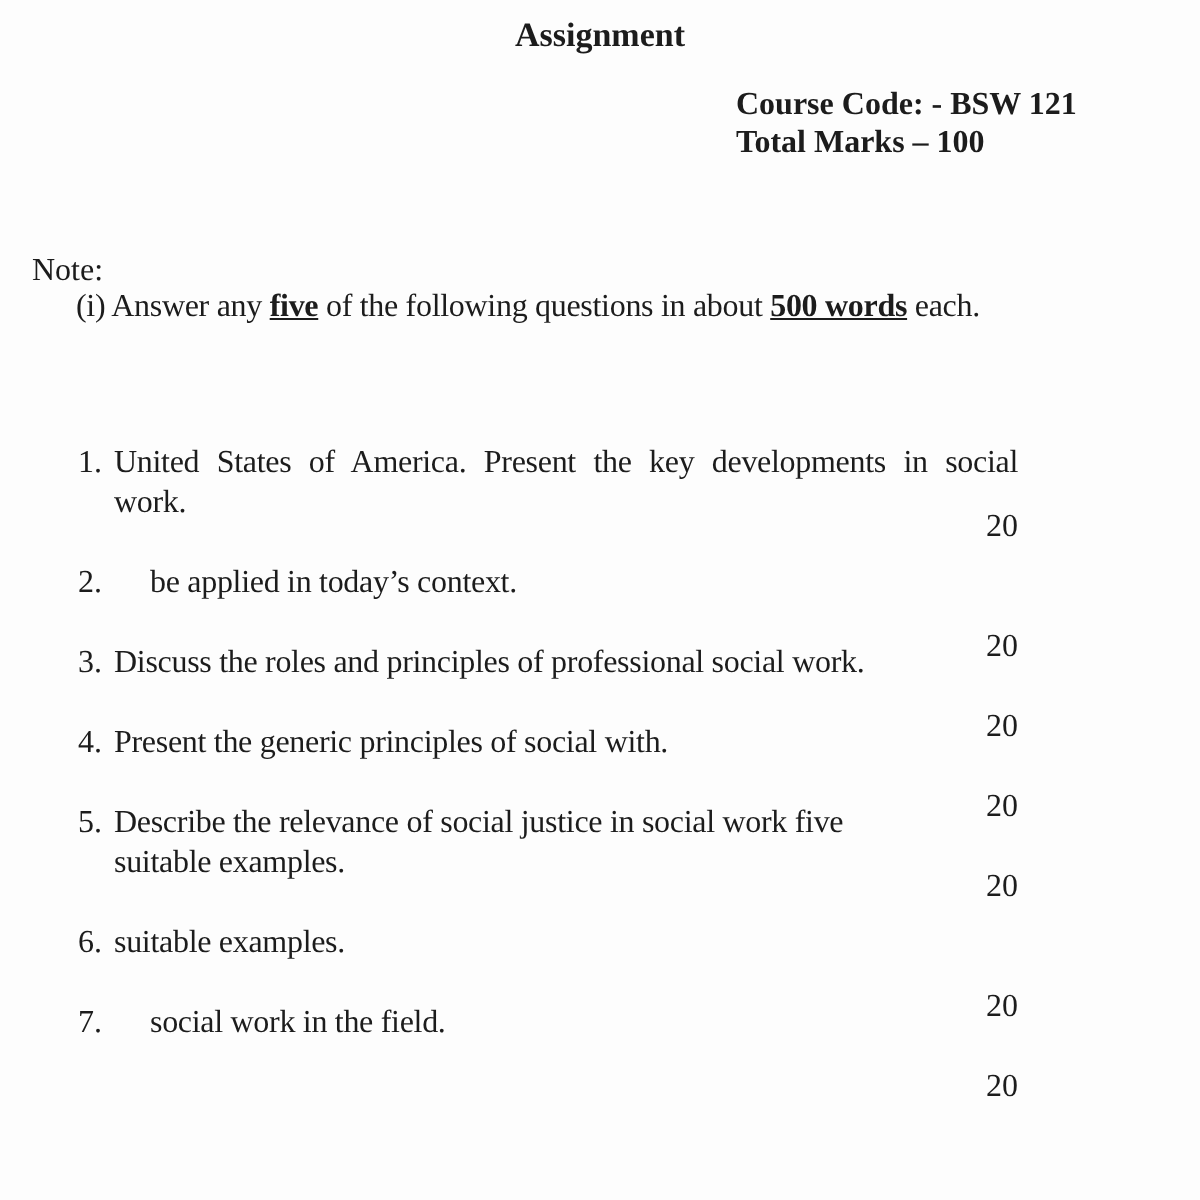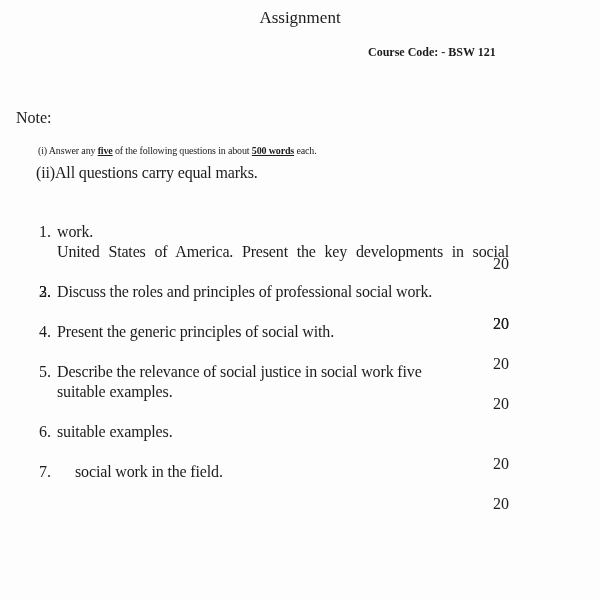--- a/index.html
+++ b/index.html
@@ -9,40 +9,40 @@
     background: #fdfdfd;
     color: #1c1c1c;
     position: relative;
   }
   .page { position: absolute; inset: 0; }
 
   .doc-title {
     position: absolute;
     top: 8px; left: 0; right: 0;
     text-align: center;
-    font-weight: normal;
+    font-weight: bold;
     font-size: 17px;
   }
   .course-block {
     position: absolute;
     top: 43px; left: 368px;
     font-weight: bold;
-    font-size: 12px;
+    font-size: 16px;
     line-height: 19px;
     font-family: Liberation Serif, serif;
   }
   .note-label {
     position: absolute;
-    top: 109px; left: 16px;
+    top: 127px; left: 16px;
     font-size: 16px;
   }
   .note-item-1 {
     position: absolute;
     top: 145px; left: 38px;
-    font-size: 10px;
+    font-size: 16px;
     letter-spacing: -0.15px;
     white-space: nowrap;
   }
   .note-item-2 {
     position: absolute;
     top: 164px; left: 36px;
     font-size: 16px;
     letter-spacing: -0.15px;
     white-space: nowrap;
   }
@@ -84,41 +84,42 @@
 </style>
 </head>
 <body style="background: rgb(253, 253, 253); color: rgb(28, 28, 28);">
 
 <div class="page">
 
   <div class="doc-title">Assignment</div>
 
   <div class="course-block">
     <div>Course Code: - BSW 121</div>
+    <div>Total Marks – 100</div>
   </div>
 
   <div class="note-label">Note:</div>
 
   <div class="note-item-1"><span>(i) Answer any </span><span class="note-strong">five</span><span> of the following questions in about </span><span class="note-strong">500 words</span><span> each.</span></div>
 
-  <div class="note-item-2"><span>(ii)All questions carry equal marks.</span></div>
 
   <div class="question-list">
   <div class="question">
     <span class="q-number">1.</span>
     <div class="q-text">
+          <div class="qline stretch">United States of America. Present the key developments in social</div>
           <div class="qline">work.</div>
-          <div class="qline stretch">United States of America. Present the key developments in social</div>
         </div>
     <span class="q-marks">20</span>
   </div>
 
   <div class="question">
     <span class="q-number">2.</span>
     <div class="q-text">
+          <div class="qline indent">be applied in today’s context.</div>
         </div>
     <span class="q-marks">20</span>
   </div>
 
   <div class="question">
     <span class="q-number">3.</span>
     <div class="q-text">
           <div class="qline">Discuss the roles and principles of professional social work.</div>
         </div>
     <span class="q-marks">20</span>

